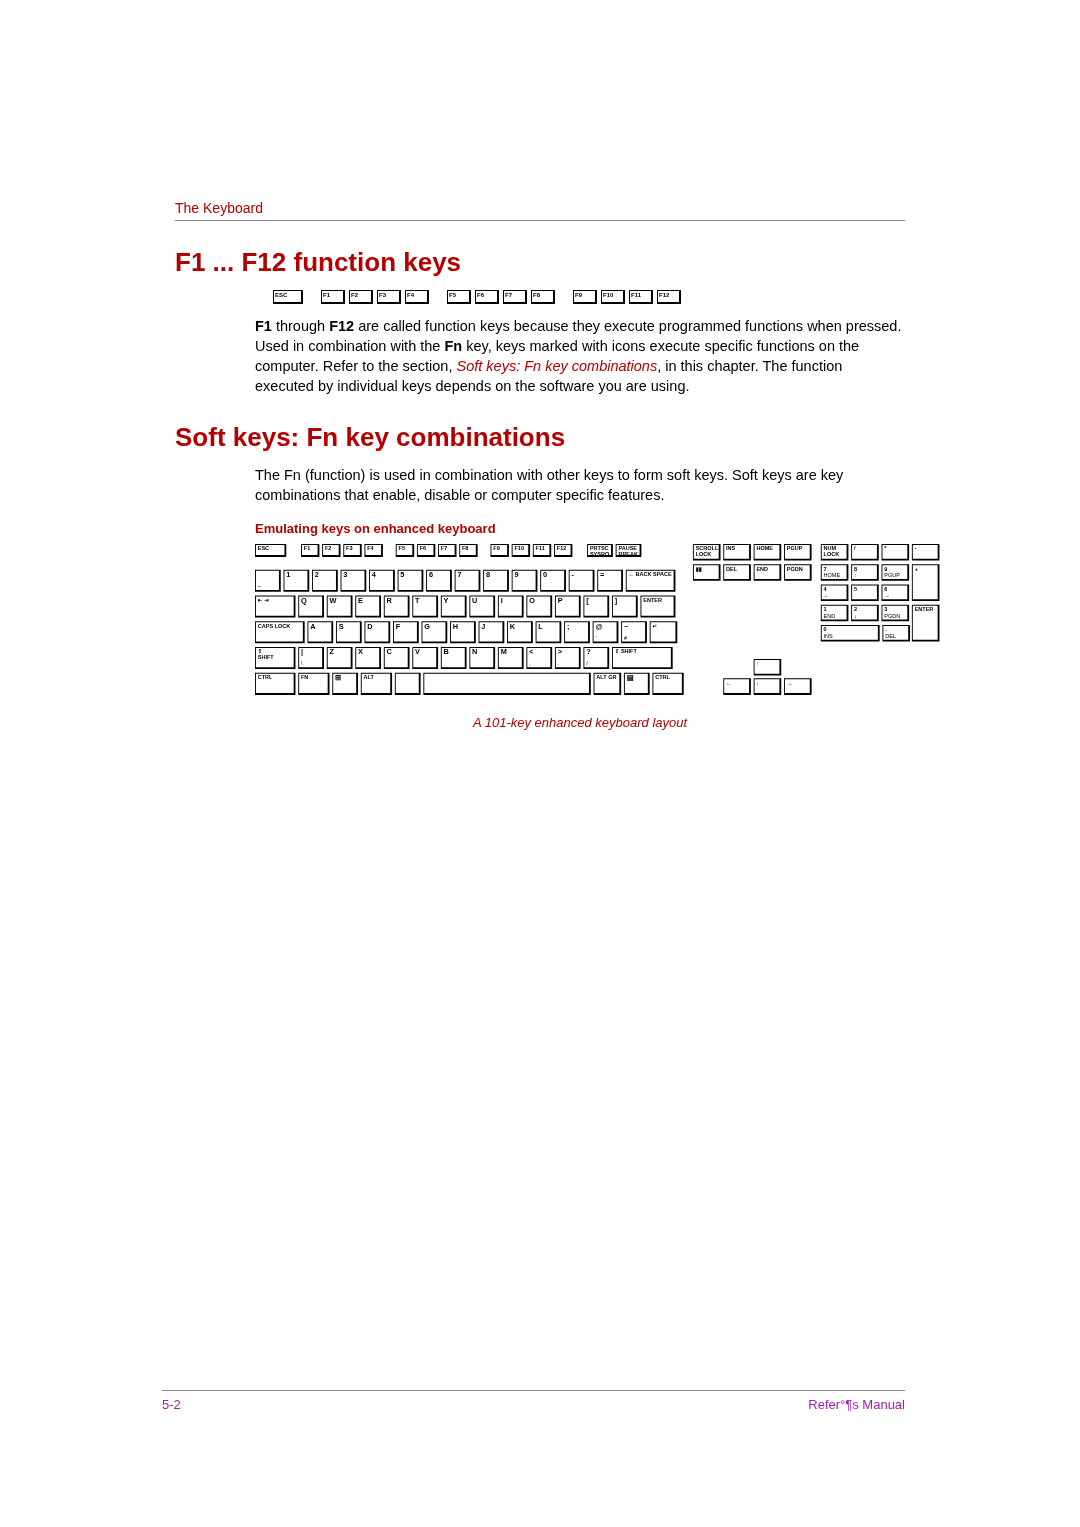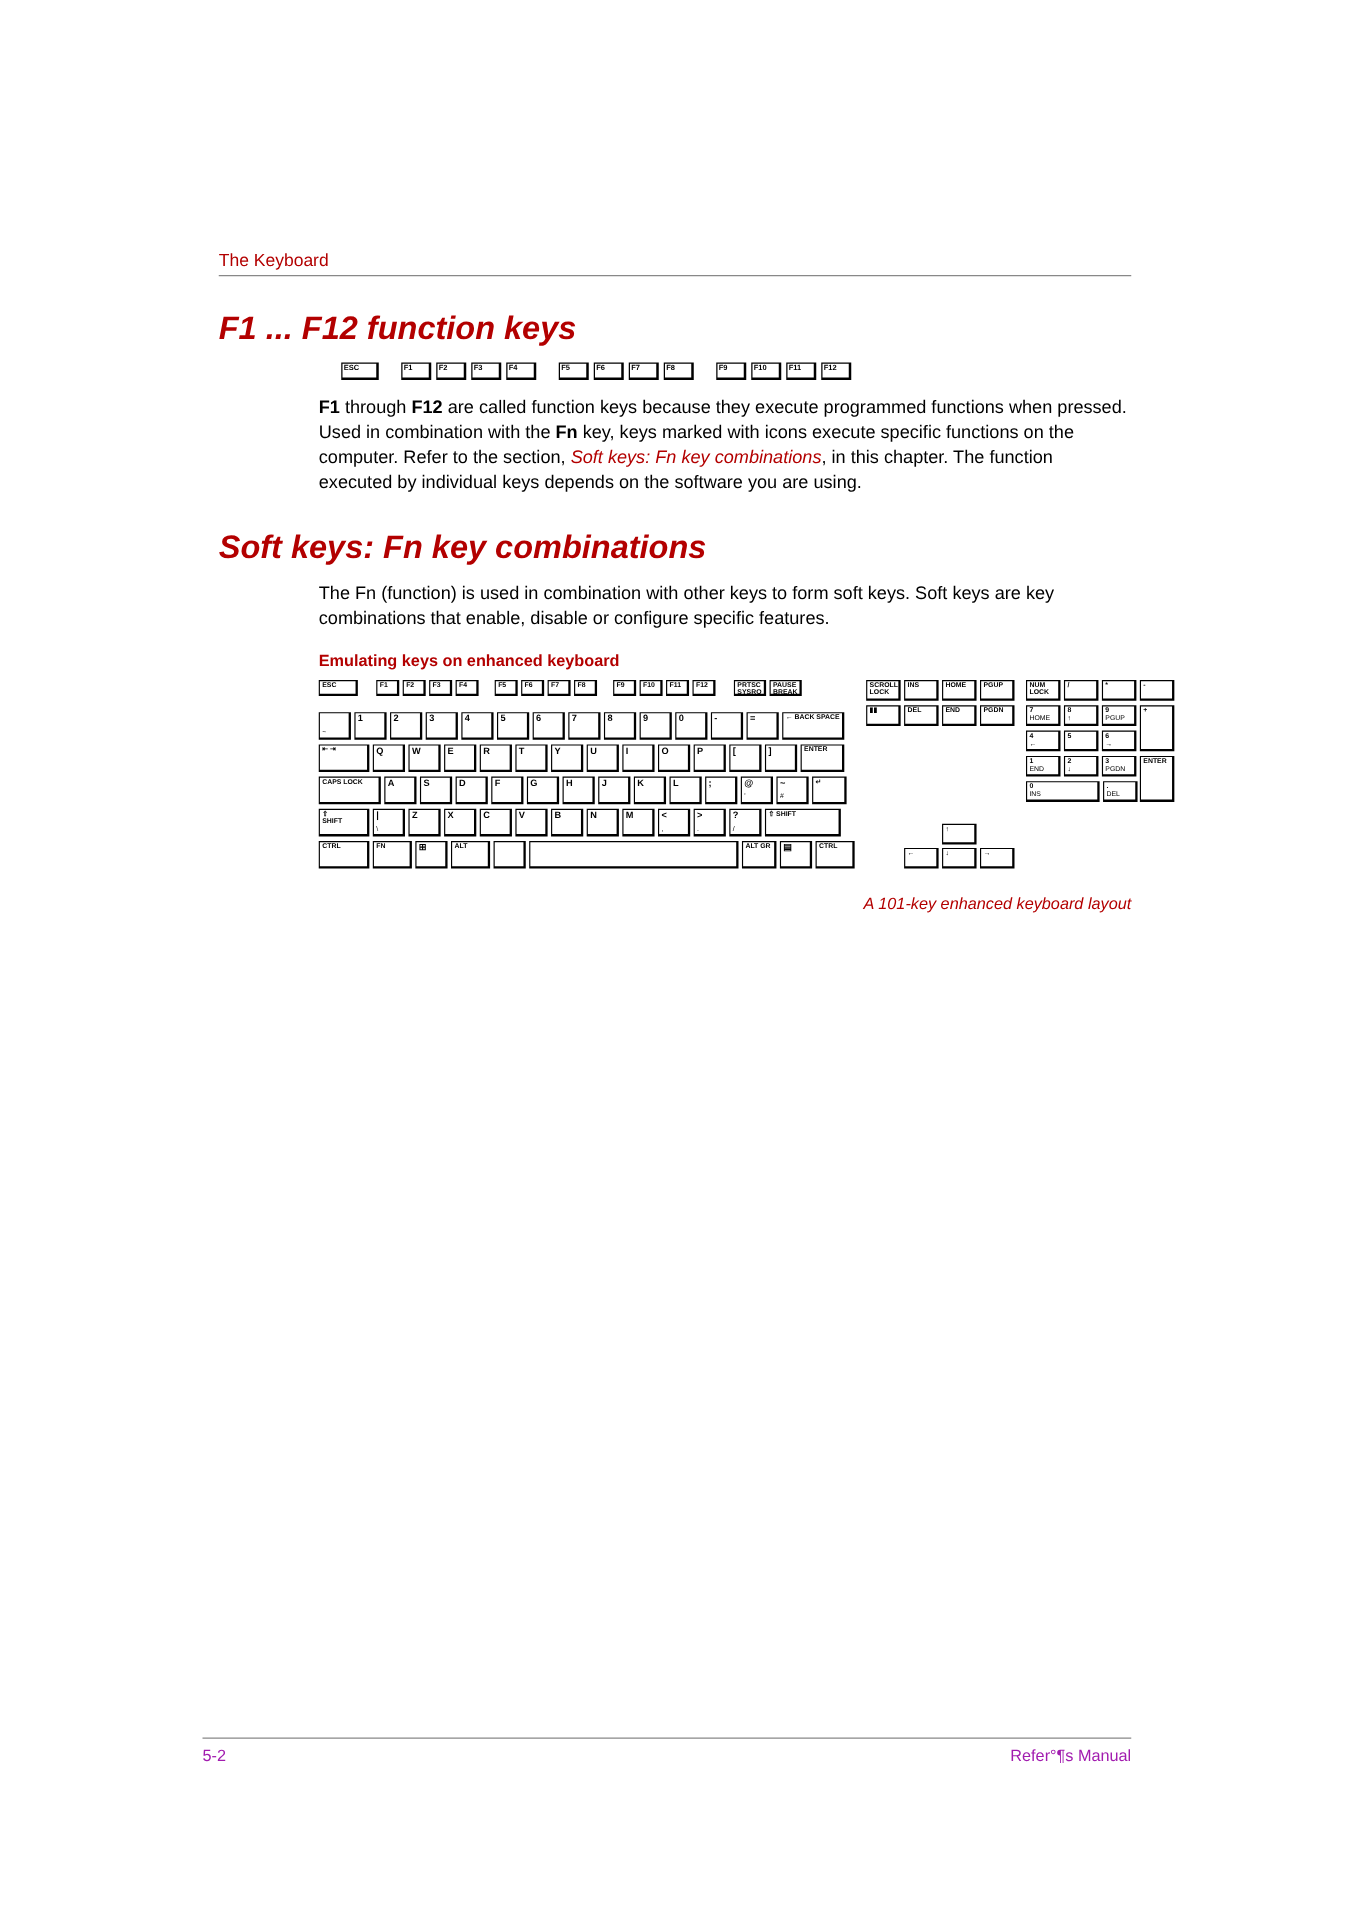--- a/index.html
+++ b/index.html
@@ -20,39 +20,38 @@
     font-size: 14px;
     padding-bottom: 4px;
     border-bottom: 1px solid #888;
   }
   h1.section {
     font-family: Arial, Helvetica, sans-serif;
     color: #b30000;
     font-size: 26px;
     font-weight: bold;
     margin: 26px 0 12px 0;
-    font-style: italic;
   }
   h2.subsection {
     color: #b30000;
     font-size: 13px;
     font-weight: bold;
     margin: 16px 0 8px 80px;
   }
   .body-block {
     margin-left: 80px;
     font-size: 14.5px;
     line-height: 1.38;
   }
   .body-block p { margin: 0 0 10px 0; }
   .link { color: #b30000; font-style: italic; }
   .caption {
     color: #b30000;
     font-style: italic;
-    text-align: right;
+    text-align: center;
     font-size: 13px;
     margin: 6px 0 10px 0;
   }
   .footer {
     position: absolute;
     left: 162px; right: 175px;
     bottom: 115px;
     border-top: 1px solid #888;
     padding-top: 6px;
     font-size: 13px;
@@ -165,21 +164,21 @@
     </div>
 
     <p>
       <b>F1</b><span> through </span><b>F12</b><span> are called function keys because they execute programmed functions when pressed. Used in combination with the </span><b>Fn</b><span> key, keys marked with icons execute specific functions on the computer. Refer to the section, </span><span class="link">Soft keys: Fn key combinations</span><span>, in this chapter. The function executed by individual keys depends on the software you are using.</span>
     </p>
   </div>
 
   <h1 class="section">Soft keys: Fn key combinations</h1>
 
   <div class="body-block">
-    <p>The Fn (function) is used in combination with other keys to form soft keys. Soft keys are key combinations that enable, disable or configure specific features.</p>
+    <p>The Fn (function) is used in combination with other keys to form soft keys. Soft keys are key combinations that enable, disable or computer specific features.</p>
   </div>
 
   <h2 class="subsection">Emulating keys on enhanced keyboard</h2>
 
   <div class="body-block">
     <div class="kbd-wrap">
 
       <div class="kbd-main">
 
         <div class="krow">

